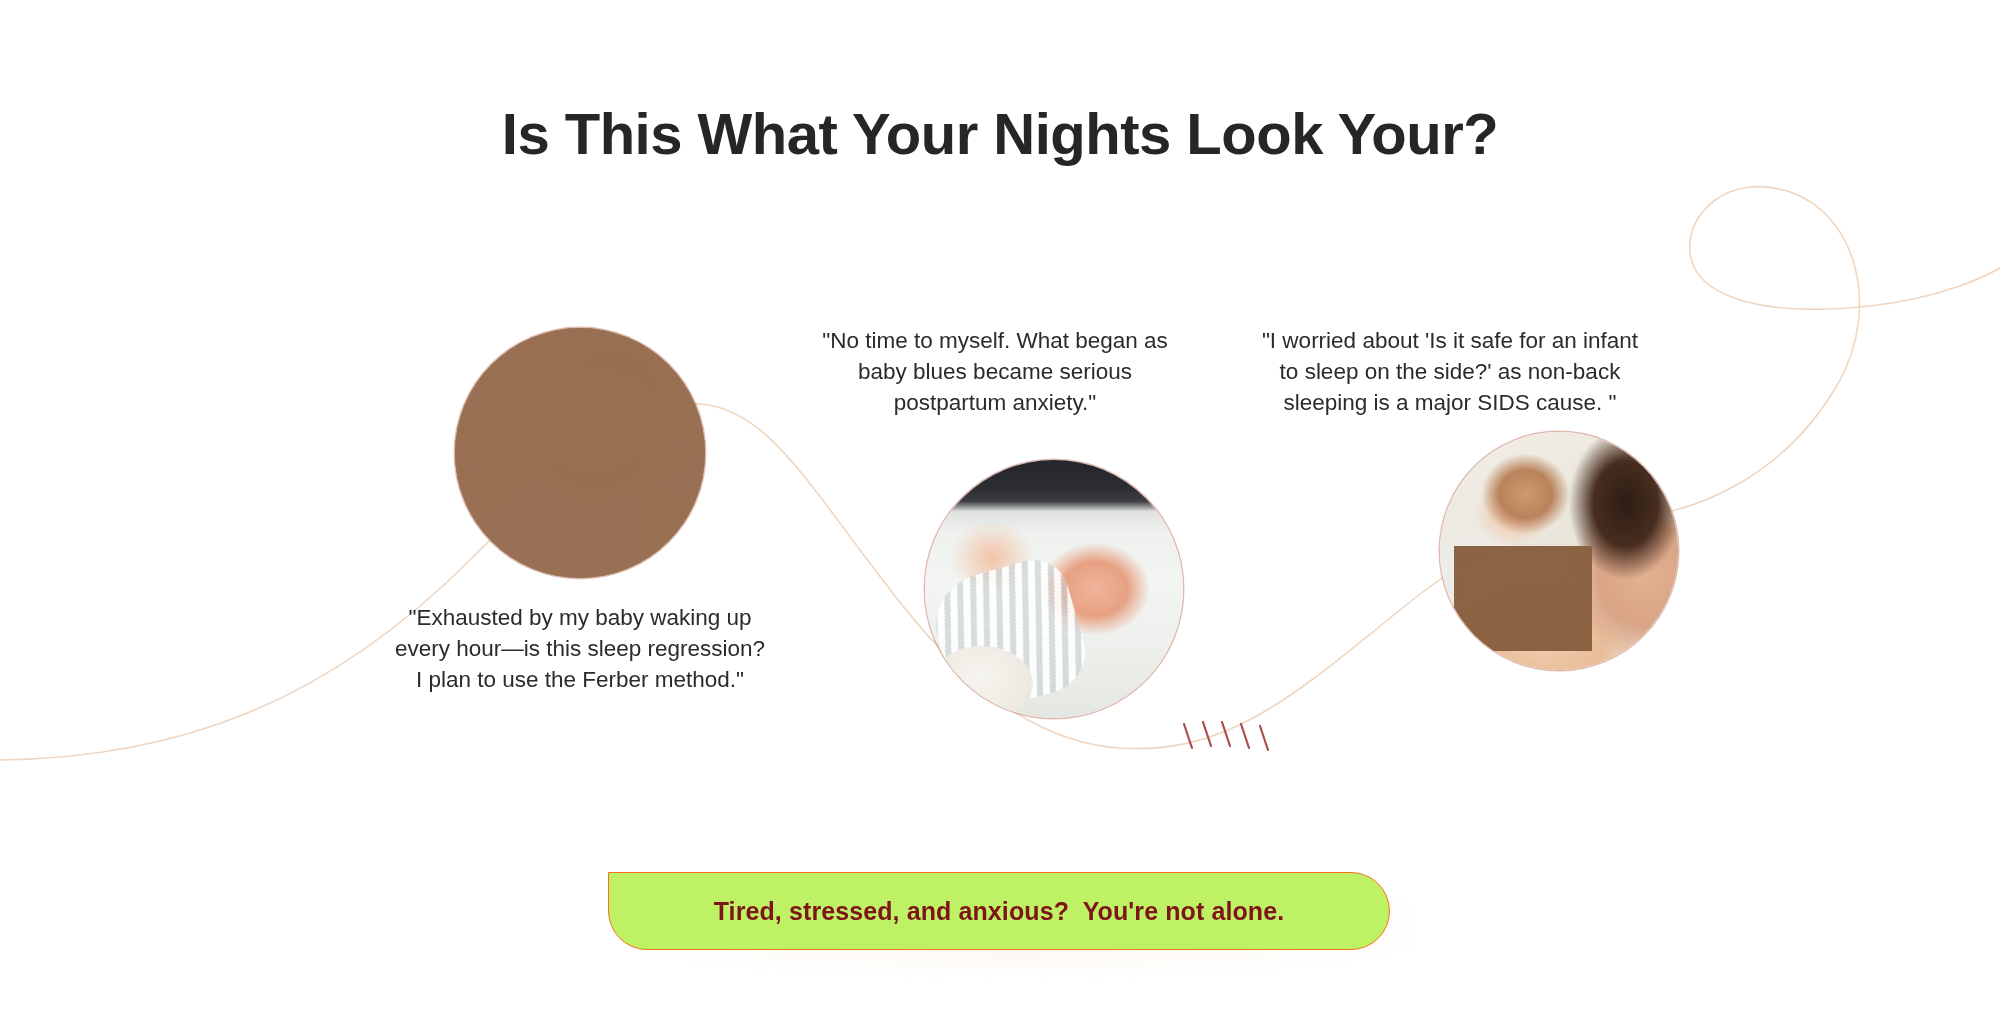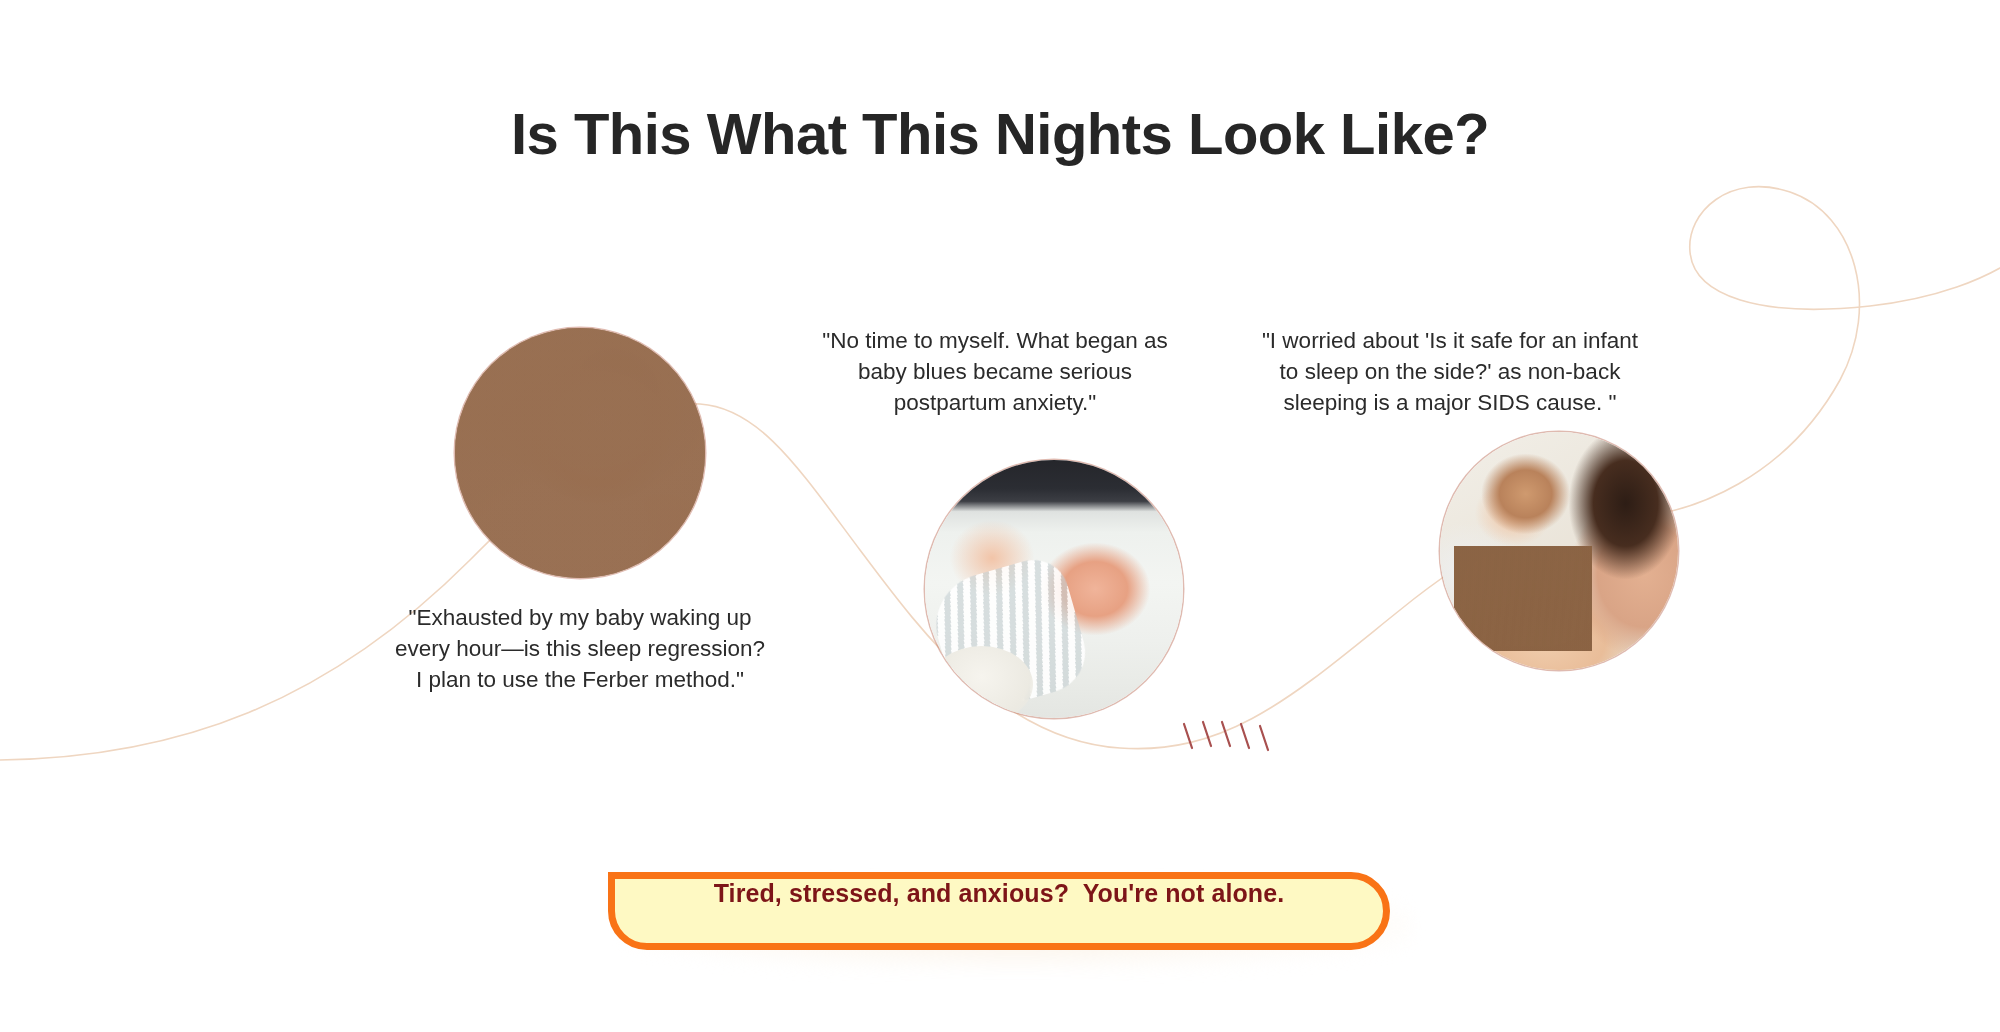--- a/index.html
+++ b/index.html
@@ -155,24 +155,25 @@
   #banner-glow {
     position:absolute;
     left:14px; top:10px; width:790px; height:88px;
     border-radius:44px;
     background:radial-gradient(ellipse at 50% 50%, rgba(250,238,222,.85) 0%, rgba(252,245,236,.45) 55%, rgba(255,255,255,0) 80%);
     filter:blur(7px);
   }
   #banner {
     position:absolute;
     left:0; top:0; width:782px; height:78px;
-    background:#fef9c3;
-    border:7px solid #f97316;
+    background:#bef264;
+    border:1px solid #f97316;
     border-radius:0 42px 42px 42px;
     display:flex;
+    align-items:center;
     justify-content:center;
   }
   #banner-text {
     font-size:25px;
     font-weight:bold;
     color:#7d1518;
     letter-spacing:.1px;
     white-space:pre;
   }
 </style>
@@ -198,21 +199,21 @@
     </g>
     <g stroke="#a8504f" stroke-width="2.2" stroke-linecap="round">
       <line x1="1184" y1="724" x2="1192" y2="748"></line>
       <line x1="1203" y1="722" x2="1211" y2="746"></line>
       <line x1="1222" y1="722" x2="1230" y2="746"></line>
       <line x1="1241" y1="724" x2="1249" y2="748"></line>
       <line x1="1260" y1="726" x2="1268" y2="750"></line>
     </g>
   </svg>
 
-  <h1 id="page-title">Is This What This Nights Look Like?</h1>
+  <h1 id="page-title">Is This What Your Nights Look Your?</h1>
 
   <div id="photo-1" class="photo-circle">
     <div class="photo-inner">
       <div class="bg"></div>
       <div class="dots"></div>
     </div>
   </div>
 
   <div id="photo-2" class="photo-circle">
     <div class="photo-inner">

